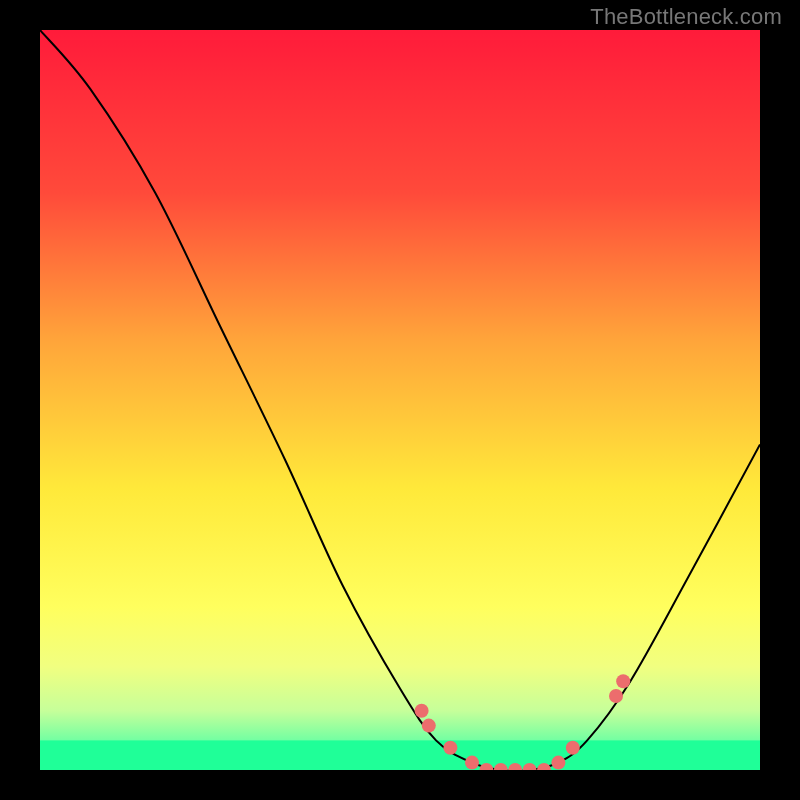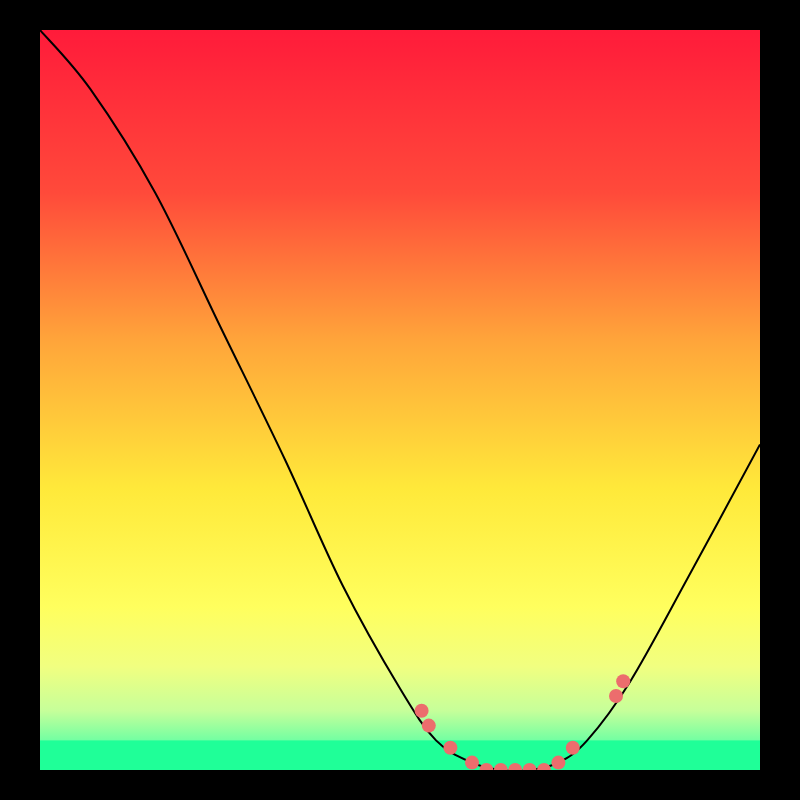--- a/index.html
+++ b/index.html
@@ -31,20 +31,21 @@
     font-size: 22px;
     font-weight: 500;
     letter-spacing: 0.2px;
   }
   svg { display: block; }
 </style>
 </head>
 <body>
 
 <div class="wrap">
+  <div class="attribution">TheBottleneck.com</div>
 
   <div class="plot">
     <svg id="chart-svg" viewBox="0 0 720 740" preserveAspectRatio="none">
       <defs>
         <linearGradient id="bg-grad" x1="0" y1="0" x2="0" y2="1">
             <stop offset="0%" stop-color="#ff1b3a"></stop>
             <stop offset="22%" stop-color="#ff4a3a"></stop>
             <stop offset="42%" stop-color="#ffa53a"></stop>
             <stop offset="62%" stop-color="#ffe93a"></stop>
             <stop offset="78%" stop-color="#ffff5e"></stop>

